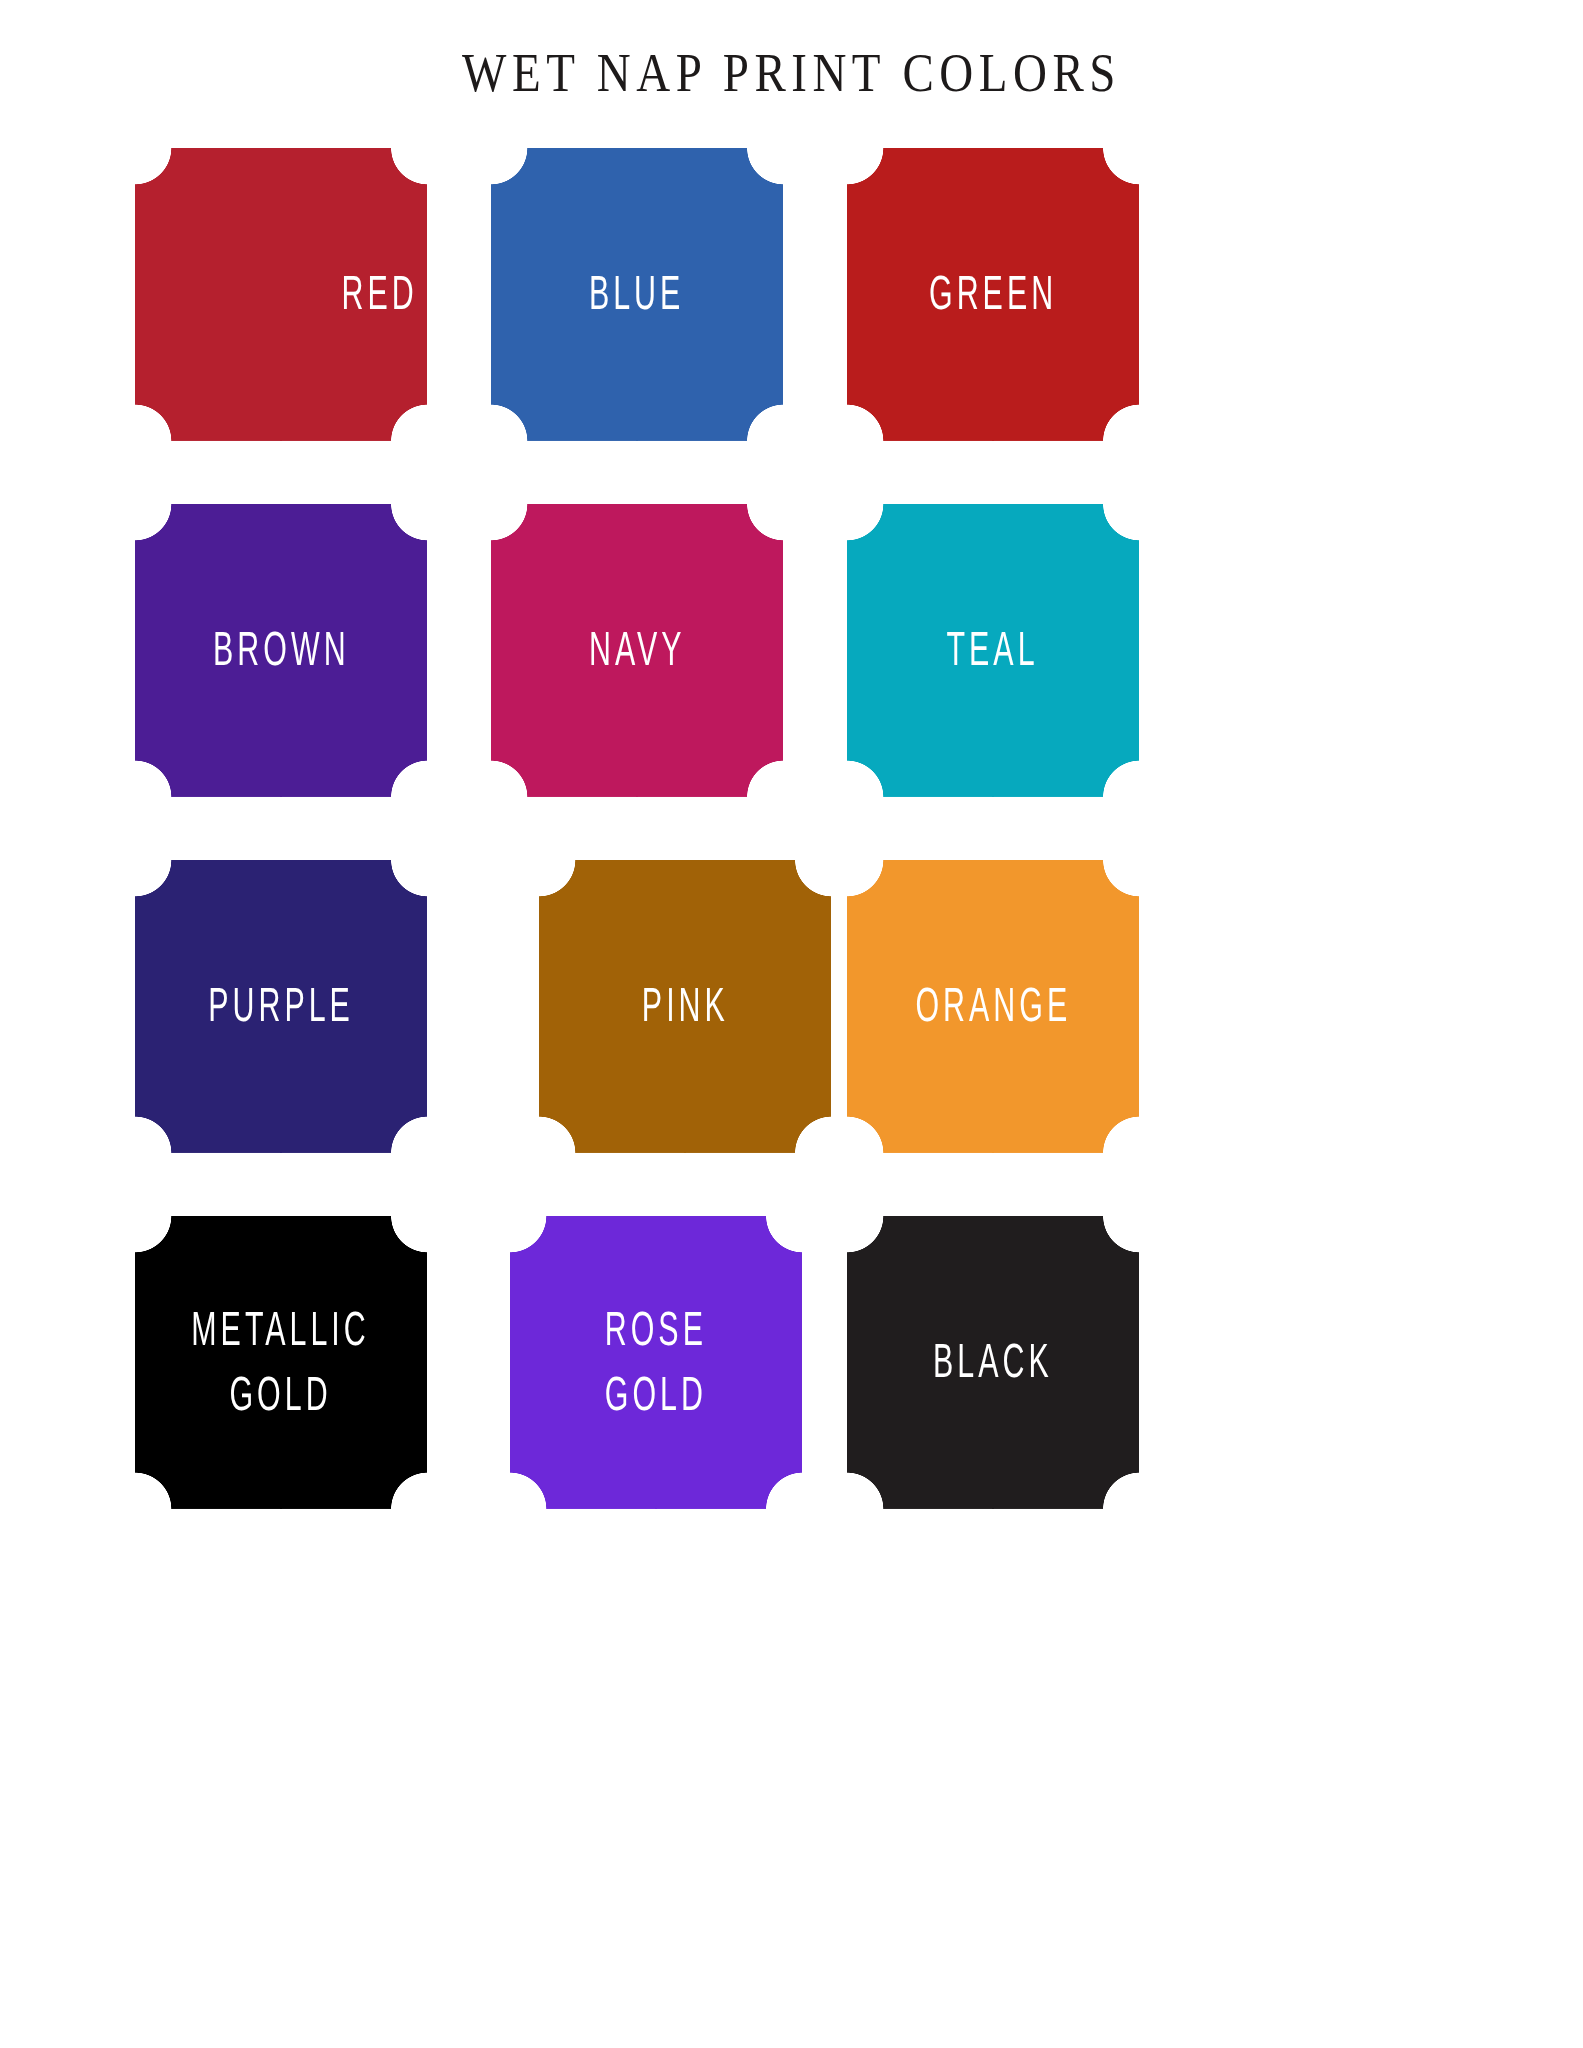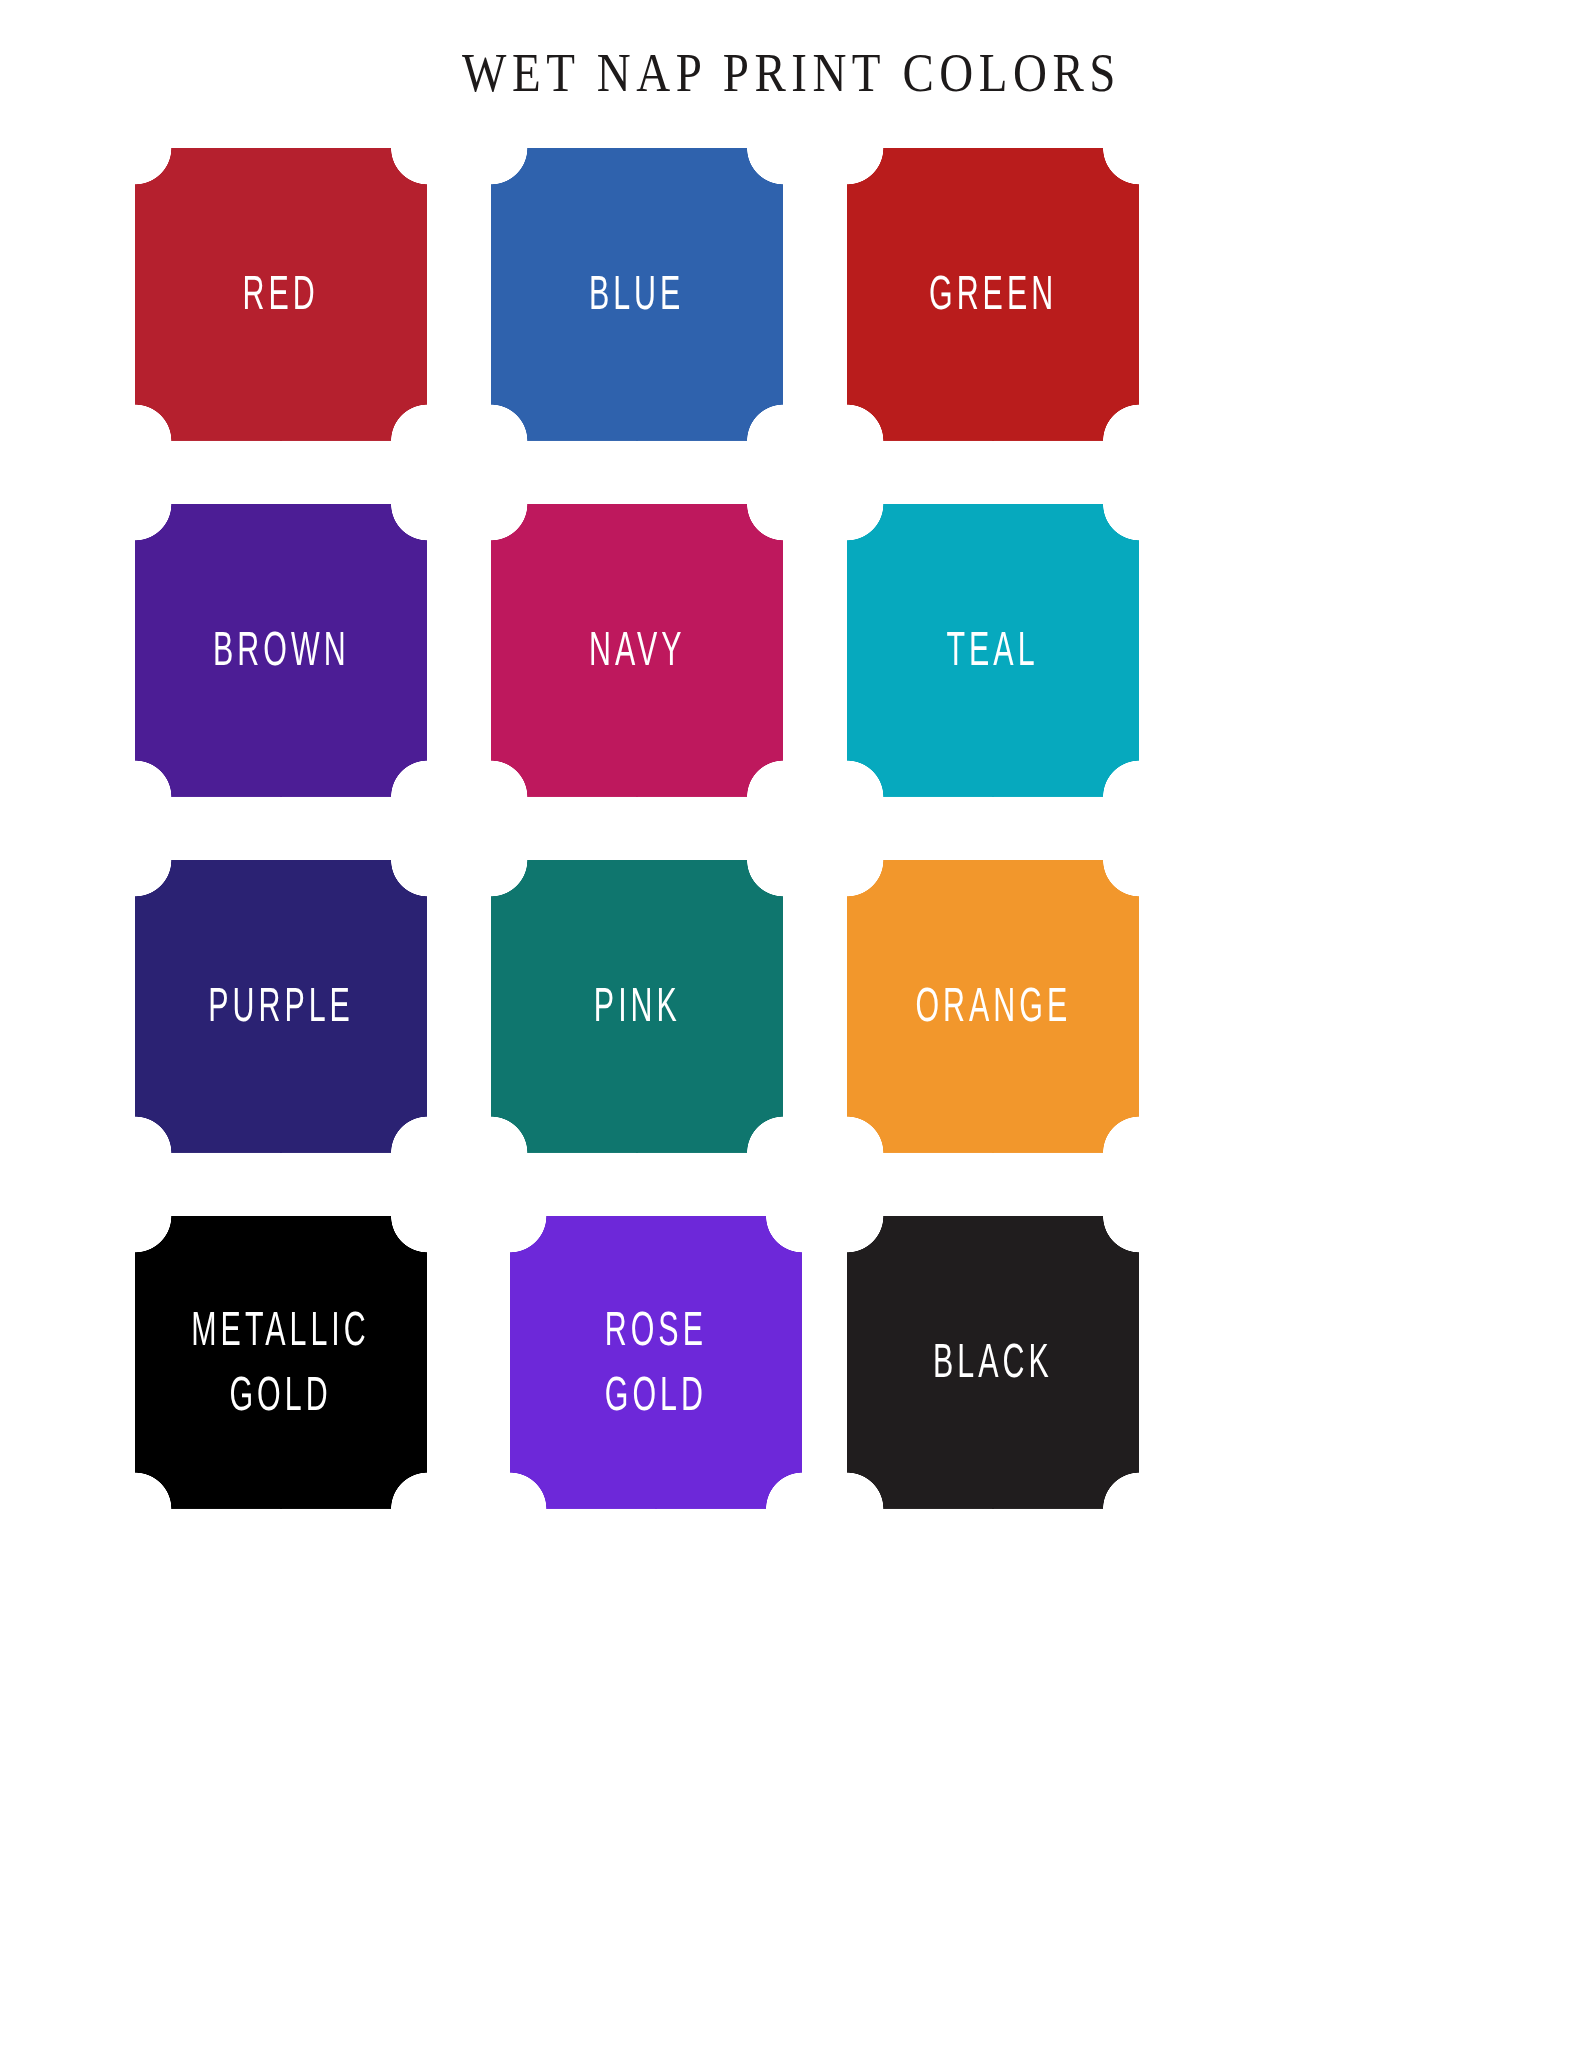--- a/index.html
+++ b/index.html
@@ -86,21 +86,21 @@
 </style>
 </head>
 <body style="background-color: rgb(255, 255, 255);">
 
 <div class="page">
 
   <div class="page-title">WET NAP PRINT COLORS</div>
 
   <div class="swatch-grid">
 
-    <div class="swatch" style="background-color: rgb(181, 32, 46);">
+    <div class="swatch" style="background-color: rgb(181, 32, 46); justify-content: flex-end;">
       <span class="swatch-label" style="color: rgb(255, 255, 255);">RED</span>
     </div>
 
     <div class="swatch" style="background-color: rgb(47, 98, 173);">
       <span class="swatch-label" style="color: rgb(255, 255, 255);">BLUE</span>
     </div>
 
     <div class="swatch" style="background-color: #b91c1c;">
       <span class="swatch-label" style="color: rgb(255, 255, 255);">GREEN</span>
     </div>
@@ -114,21 +114,21 @@
     </div>
 
     <div class="swatch" style="background-color: rgb(6, 169, 190); border-radius: 18px;">
       <span class="swatch-label" style="color: rgb(255, 255, 255);">TEAL</span>
     </div>
 
     <div class="swatch" style="background-color: rgb(43, 34, 115);">
       <span class="swatch-label" style="color: rgb(255, 255, 255);">PURPLE</span>
     </div>
 
-    <div class="swatch" style="background-color: #0f766e;">
+    <div class="swatch" style="background-color: #a16207; margin-left: 48px;">
       <span class="swatch-label" style="color: rgb(255, 255, 255);">PINK</span>
     </div>
 
     <div class="swatch" style="background-color: rgb(242, 151, 44);">
       <span class="swatch-label" style="color: rgb(255, 255, 255);">ORANGE</span>
     </div>
 
     <div class="swatch" style="background-color: #000000;">
       <span class="swatch-label" style="color: rgb(255, 255, 255);">METALLIC
 GOLD</span>

